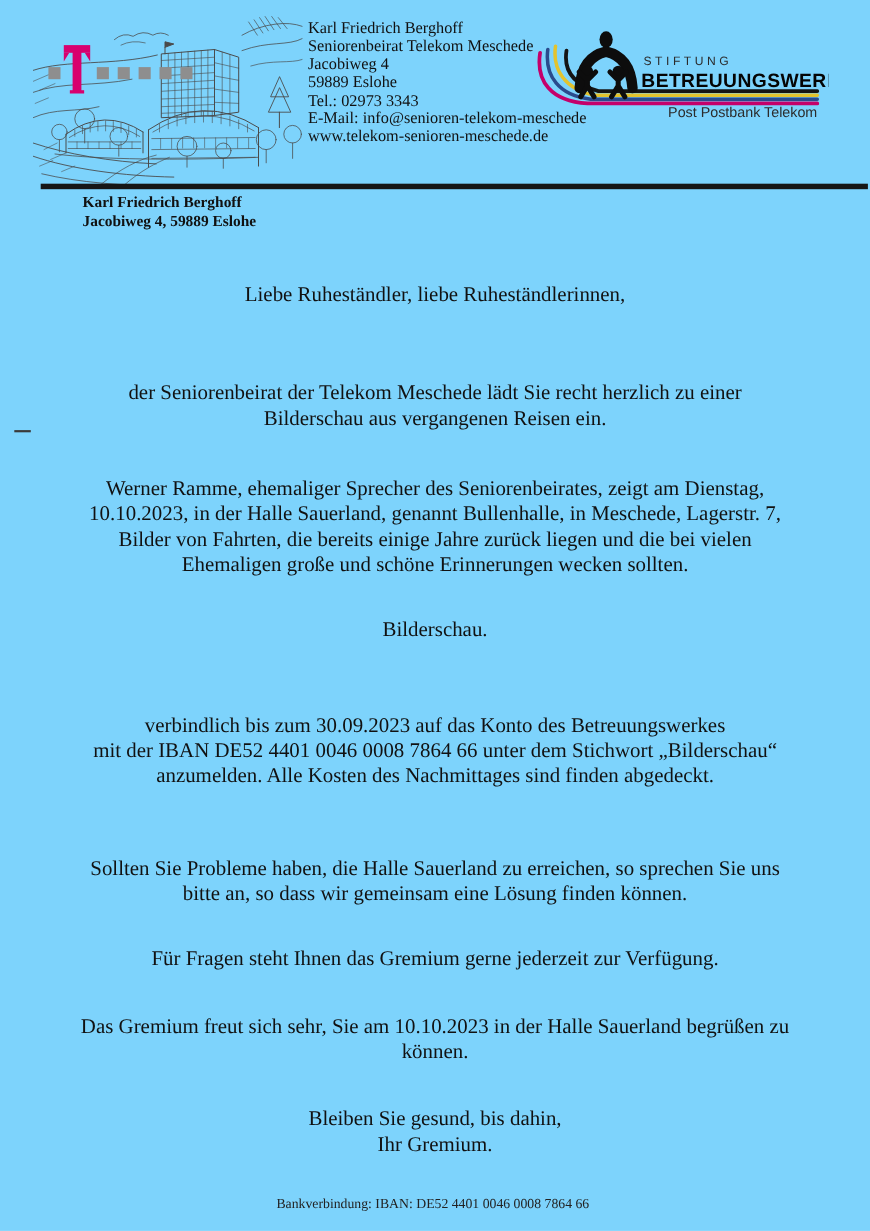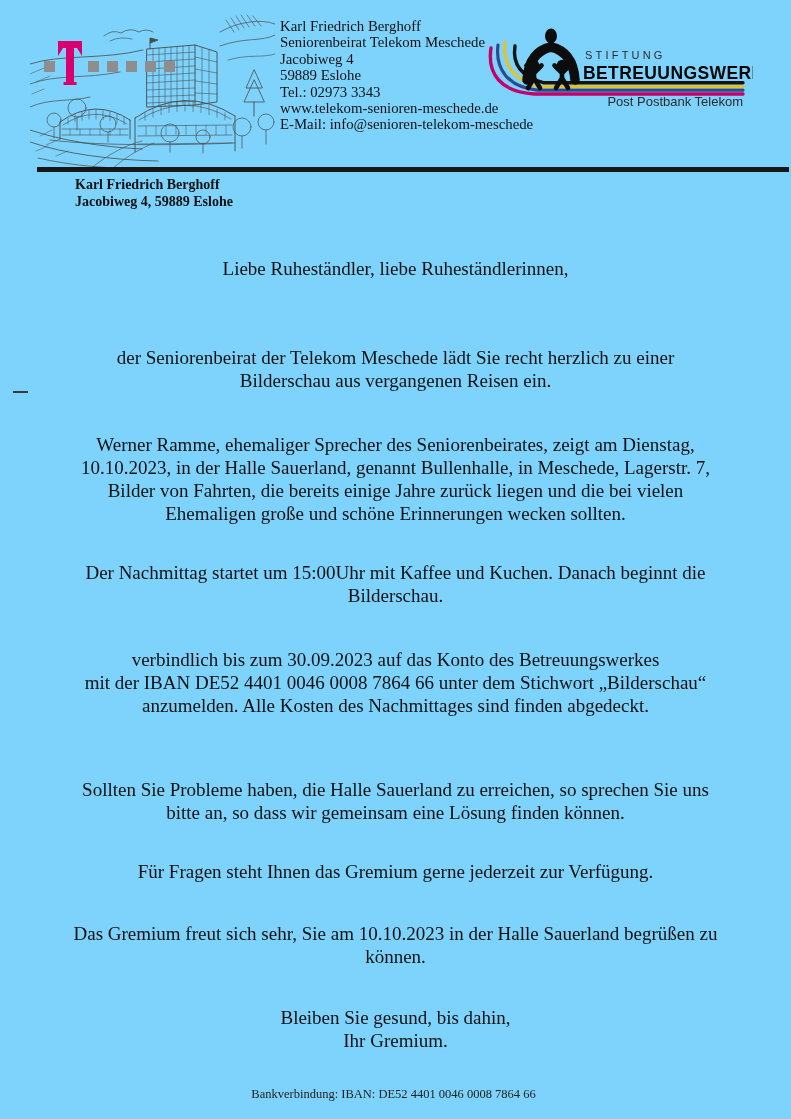--- a/index.html
+++ b/index.html
@@ -109,22 +109,22 @@
     <span class="sq" style="left:101px"></span>
     <span class="sq" style="left:120px"></span>
   </div>
 
   <div class="abs contact">
     <div>Karl Friedrich Berghoff</div>
     <div>Seniorenbeirat Telekom Meschede</div>
     <div>Jacobiweg 4</div>
     <div>59889 Eslohe</div>
     <div>Tel.: 02973 3343</div>
+    <div>E-Mail: info@senioren-telekom-meschede</div>
     <div>www.telekom-senioren-meschede.de</div>
-    <div>E-Mail: info@senioren-telekom-meschede</div>
   </div>
 
   <svg class="abs stiftung" width="265" height="118" viewBox="0 0 265 118">
     <g fill="none" stroke-linecap="round">
       <path d="M3,30 C-1,56 13,74 46,76 L255,76" stroke="#c4006a" stroke-width="3.4"></path>
       <path d="M10,27 C7,51 20,69 49,72.2 L255,72.2" stroke="#2a4b8d" stroke-width="3.2"></path>
       <path d="M17,24 C14,46 26,63 52,68.6 L255,68.6" stroke="#e3c32d" stroke-width="3.2"></path>
       <path d="M27,28 C24,47 34,59 56,64.8 L255,64.8" stroke="#141414" stroke-width="3.4"></path>
     </g>
     <g stroke="#0d0d0d" stroke-linecap="round" fill="#0d0d0d">
@@ -161,21 +161,20 @@
   </div>
 
   <div class="abs para p3">
     <div>Werner Ramme, ehemaliger Sprecher des Seniorenbeirates, zeigt am Dienstag,</div>
     <div>10.10.2023, in der Halle Sauerland, genannt Bullenhalle, in Meschede, Lagerstr. 7,</div>
     <div>Bilder von Fahrten, die bereits einige Jahre zurück liegen und die bei vielen</div>
     <div>Ehemaligen große und schöne Erinnerungen wecken sollten.</div>
   </div>
 
   <div class="abs para p4">
-    <div>Der Nachmittag startet um 15:00Uhr mit Kaffee und Kuchen. Danach beginnt die</div>
     <div>Bilderschau.</div>
   </div>
 
   <div class="abs para p5">
     <div>verbindlich bis zum 30.09.2023 auf das Konto des Betreuungswerkes</div>
     <div>mit der IBAN DE52 4401 0046 0008 7864 66 unter dem Stichwort „Bilderschau“</div>
     <div>anzumelden. Alle Kosten des Nachmittages sind finden abgedeckt.</div>
   </div>
 
   <div class="abs para p7">

